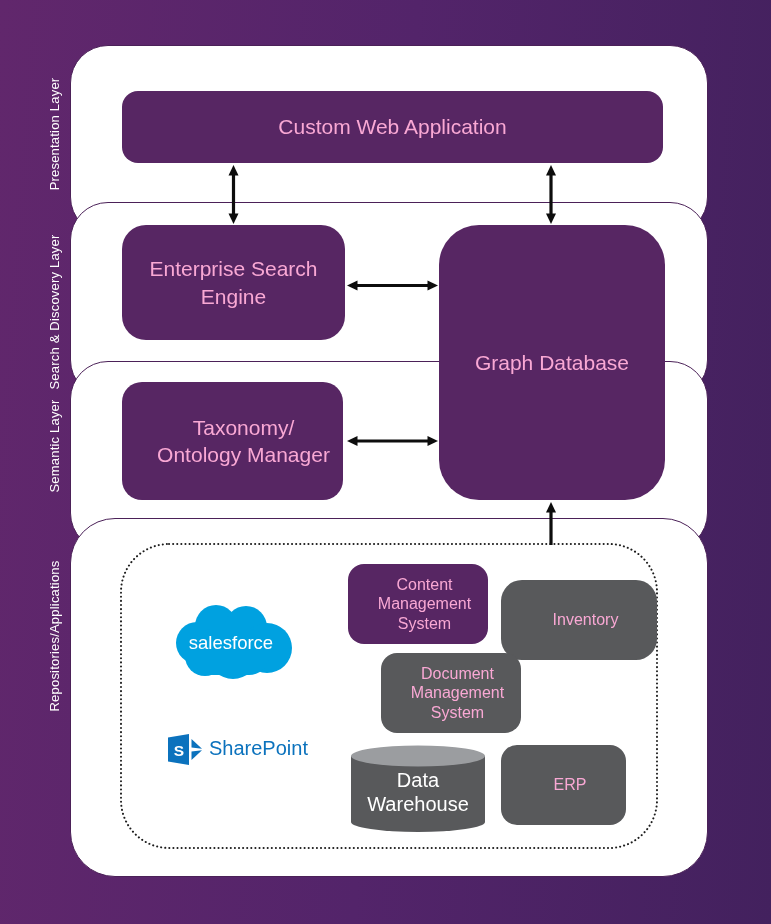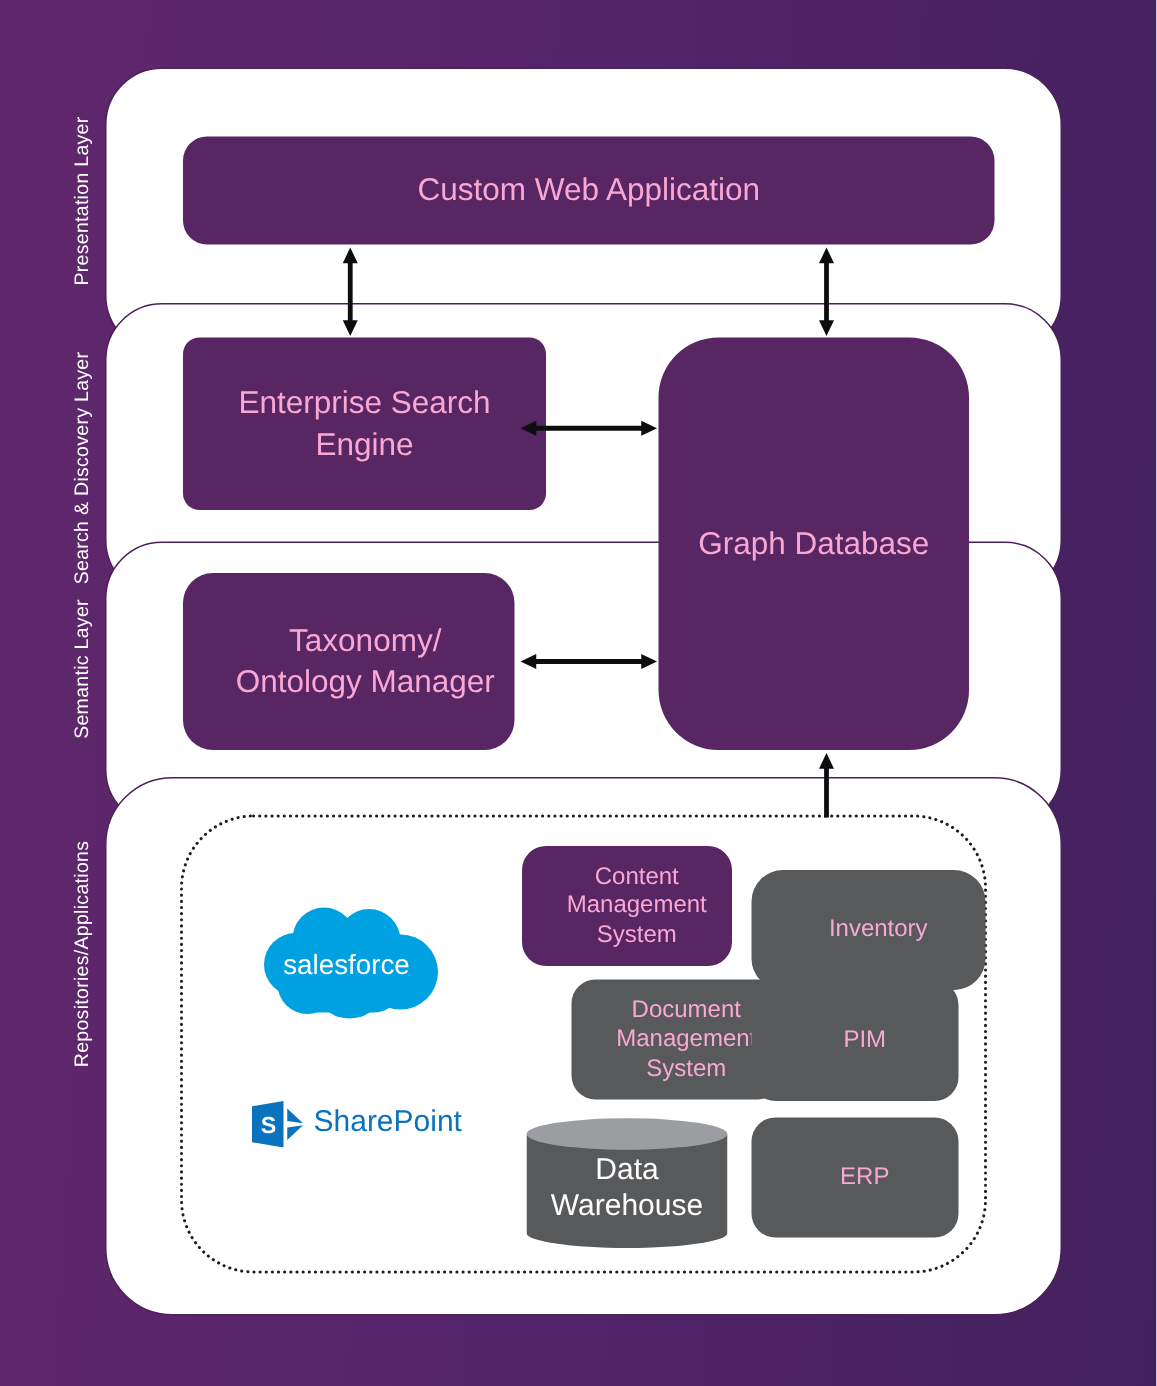--- a/index.html
+++ b/index.html
@@ -31,41 +31,40 @@
   <div class="panel" style="top:361px;height:190px;"></div>
   <div class="panel" style="top:518px;height:359px;border-radius:45px;"></div>
 
   <div class="vlabel" style="left:54px;top:134px;">Presentation Layer</div>
   <div class="vlabel" style="left:54px;top:312px;">Search &amp; Discovery Layer</div>
   <div class="vlabel" style="left:54px;top:446px;">Semantic Layer</div>
   <div class="vlabel" style="left:54px;top:636px;">Repositories/Applications</div>
 
   <div class="node purple big" style="left:122px;top:91px;width:541px;height:72px;border-radius:16px;">Custom Web Application</div>
 
-  <div class="node purple big" style="left:122px;top:225px;width:242px;height:115px;border-radius:11px;">Enterprise Search
+  <div class="node purple big" style="left:122px;top:225px;width:223px;height:115px;border-radius:24px;">Enterprise Search
 Engine</div>
 
-  <div class="node purple big" style="left:439px;top:225px;width:207px;height:275px;border-radius:40px;">Graph Database</div>
+  <div class="node purple big" style="left:439px;top:225px;width:226px;height:275px;border-radius:40px;">Graph Database</div>
 
   <div class="node purple big" style="left:122px;top:382px;width:221px;height:118px;border-radius:20px;padding-left:22px;">Taxonomy/
 Ontology Manager</div>
 
   <svg class="overlay" style="left:119px;top:542px;" width="540" height="308" viewBox="0 0 540 308">
     <rect x="2" y="2" width="536" height="304" rx="48" ry="48" fill="none" stroke="#1c1c1c" stroke-width="2" stroke-linecap="round" stroke-dasharray="0.1 4"></rect>
   </svg>
 
   <div class="node purple small" style="left:348px;top:564px;width:140px;height:80px;border-radius:16px;">Content
 Management
 System</div>
   <div class="node gray small" style="left:501px;top:580px;width:156px;height:80px;border-radius:21px;">Inventory</div>
   <div class="node gray small" style="left:348px;top:653px;width:140px;height:80px;border-radius:16px;margin-left:33px;">Document
 Management
 System</div>
-  <div class="node gray small" style="left:501px;top:654px;width:138px;height:80px;border-radius:16px;">PIM</div>
-  <div class="node gray small" style="left:501px;top:745px;width:138px;height:80px;border-radius:16px;">ERP</div>
+  <div class="node gray small" style="left:501px;top:745px;width:125px;height:80px;border-radius:16px;">ERP</div>
 
   <svg class="overlay" style="left:351px;top:745px;" width="134" height="89" viewBox="0 0 134 89">
     <path d="M0,11 L0,77 A67,10 0 0 0 134,77 L134,11 Z" fill="#58595b"></path>
     <ellipse cx="67" cy="11" rx="67" ry="10.5" fill="#9b9da0"></ellipse>
   </svg>
   <div class="dw-text" style="left:351px;top:757px;width:134px;height:70px;">Data
 Warehouse</div>
 
   <svg class="overlay" style="left:175px;top:603px;" width="117" height="77" viewBox="0 0 117 77">
     <g fill="#00a1e0">

